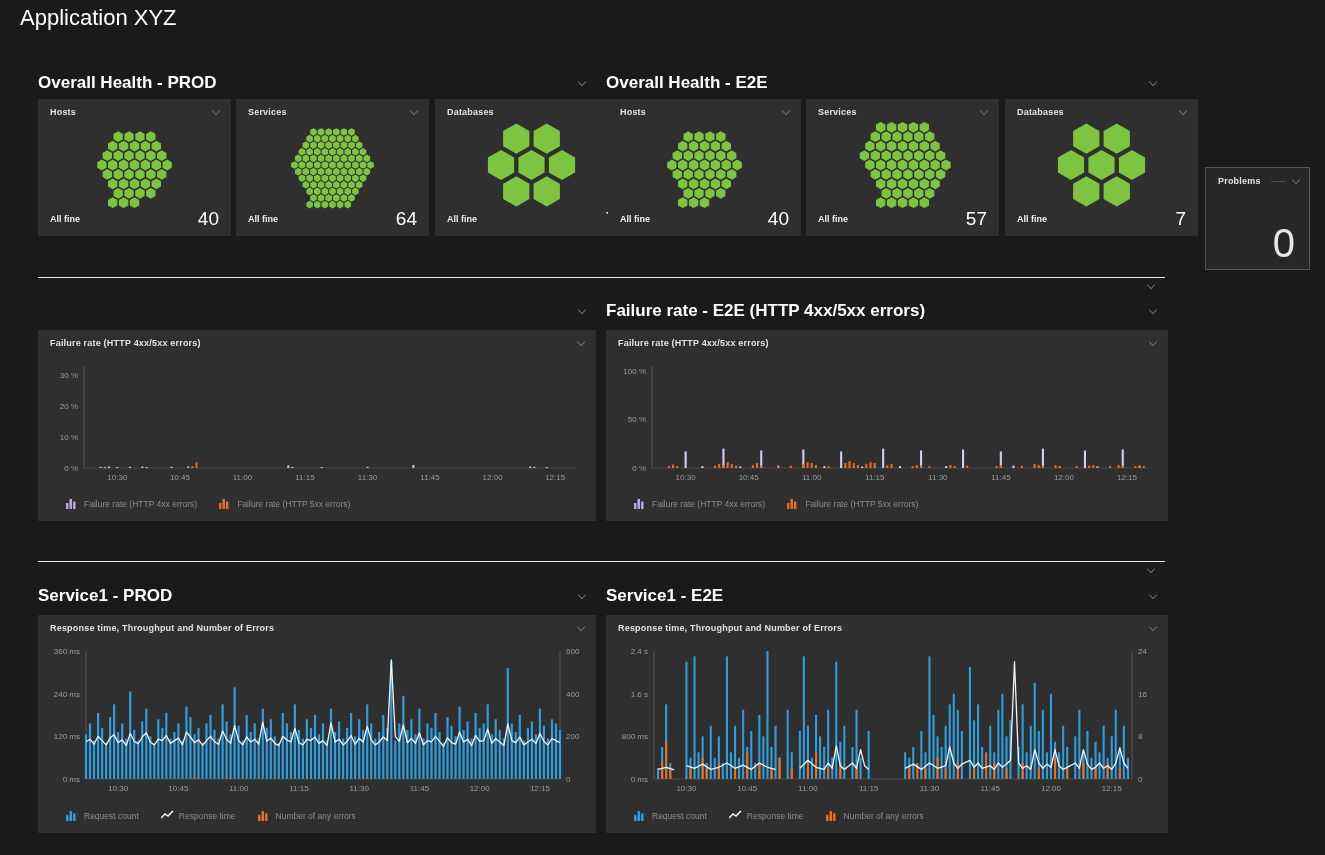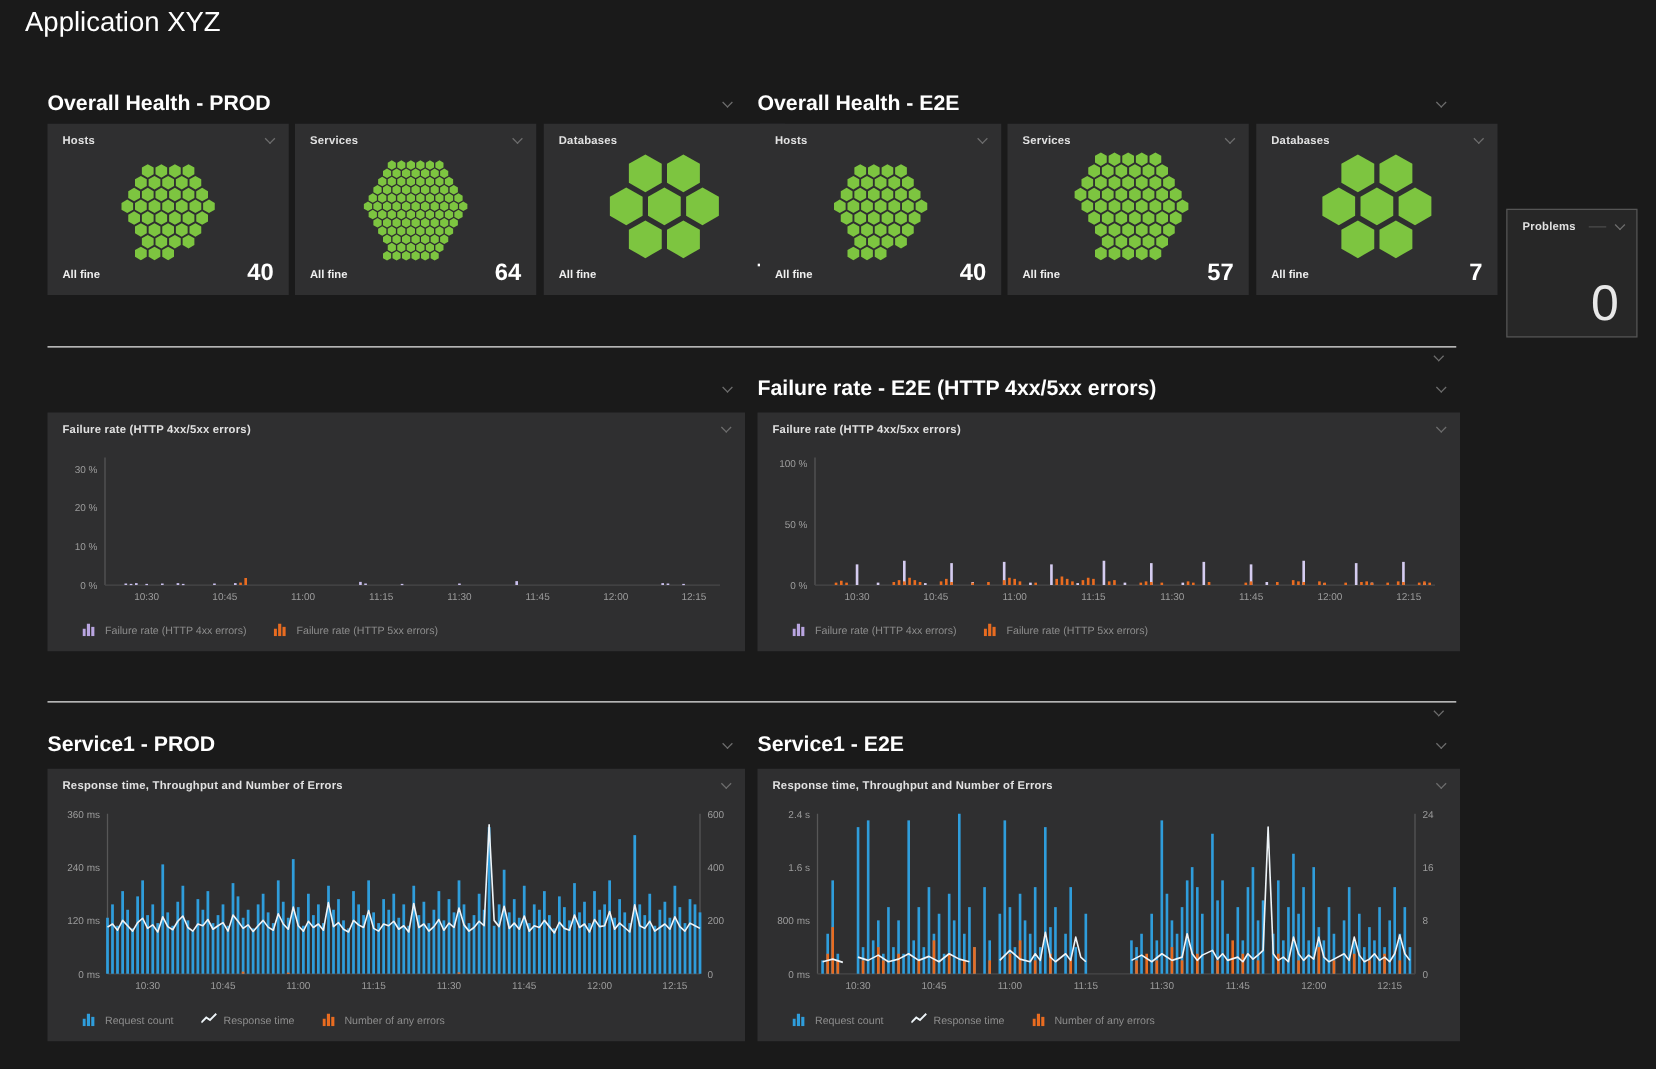--- a/index.html
+++ b/index.html
@@ -13,21 +13,21 @@
   .sec-chev{position:absolute;}
   .divider{position:absolute;left:38px;width:1127px;height:0;border-top:1.5px solid #e9e9e9;}
   .tile{position:absolute;background:#2f2f30;box-sizing:border-box;}
   .tile-head{position:absolute;top:0;left:0;right:0;height:24px;padding:8px 10px 0 12px;box-sizing:border-box;
              display:flex;justify-content:space-between;align-items:flex-start;}
   .th-label{font-size:9px;font-weight:bold;color:#e2e2e2;letter-spacing:.2px;}
   .health{top:99px;width:193px;height:137px;padding-left:42px;}
   .hexwrap{position:absolute;top:22px;left:0;right:0;bottom:27px;display:flex;align-items:center;justify-content:center;}
   .tile-foot{position:absolute;left:12px;right:12px;bottom:8px;display:flex;justify-content:space-between;align-items:center;}
   .status{font-size:9px;font-weight:bold;color:#f0f0f0;}
-  .count{font-size:19px;font-weight:700;color:#fff;line-height:1;}
+  .count{font-size:19px;font-weight:400;color:#fff;line-height:1;}
   .problems{left:1205px;top:133px;width:105px;height:103px;background:#272727;border:1px solid #555;margin-top:34px;}
   .prob-head{position:absolute;top:8px;left:12px;right:8px;display:flex;align-items:center;justify-content:space-between;}
   .prob-dash{flex:1;height:0;border-bottom:1px solid #4c4c4c;margin:0 6px 0 10px;max-width:26px;}
   .prob-value{position:absolute;right:14px;bottom:6px;font-size:40px;font-weight:200;color:#e8e8e8;line-height:1;}
   .chart-tile .plot{position:absolute;left:0;top:0;}
   .legend{position:absolute;left:28px;bottom:12px;display:flex;gap:22px;align-items:center;}
   .legend-item{display:flex;align-items:center;gap:5px;font-size:8.5px;color:#8d8d8d;}
   .f-tile{top:330px;height:191px;}
   .s-tile{top:615px;height:218px;}
 </style>

